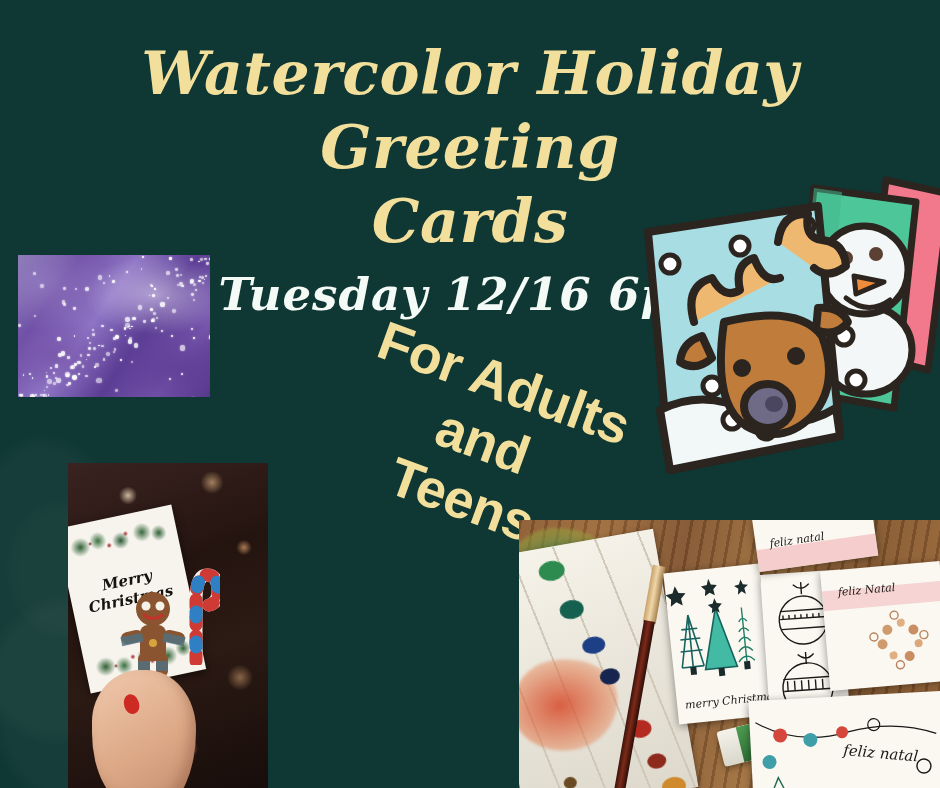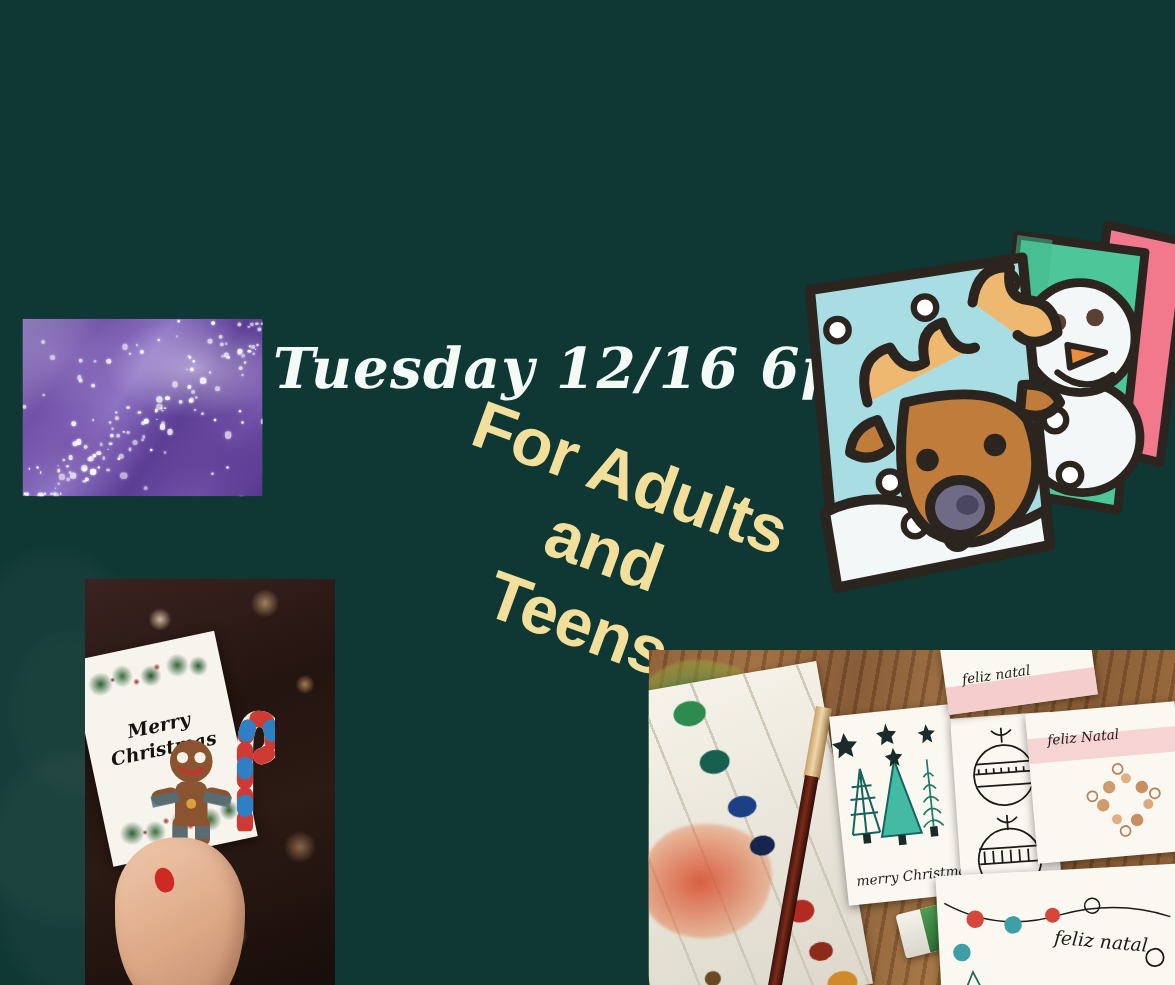--- a/index.html
+++ b/index.html
@@ -265,20 +265,22 @@
 </head>
 <body>
 
 <div id="poster">
 
   <div class="bg-blotch blotch-a"></div>
   <div class="bg-blotch blotch-b"></div>
   <div class="bg-blotch blotch-c"></div>
 
   <div class="title">
+    <div>Watercolor Holiday Greeting</div>
+    <div>Cards</div>
   </div>
 
 
   <div class="datetime">Tuesday 12/16  6pm</div>
 
   <div class="audience">
     <div>For Adults and</div>
     <div>Teens</div>
   </div>
 

